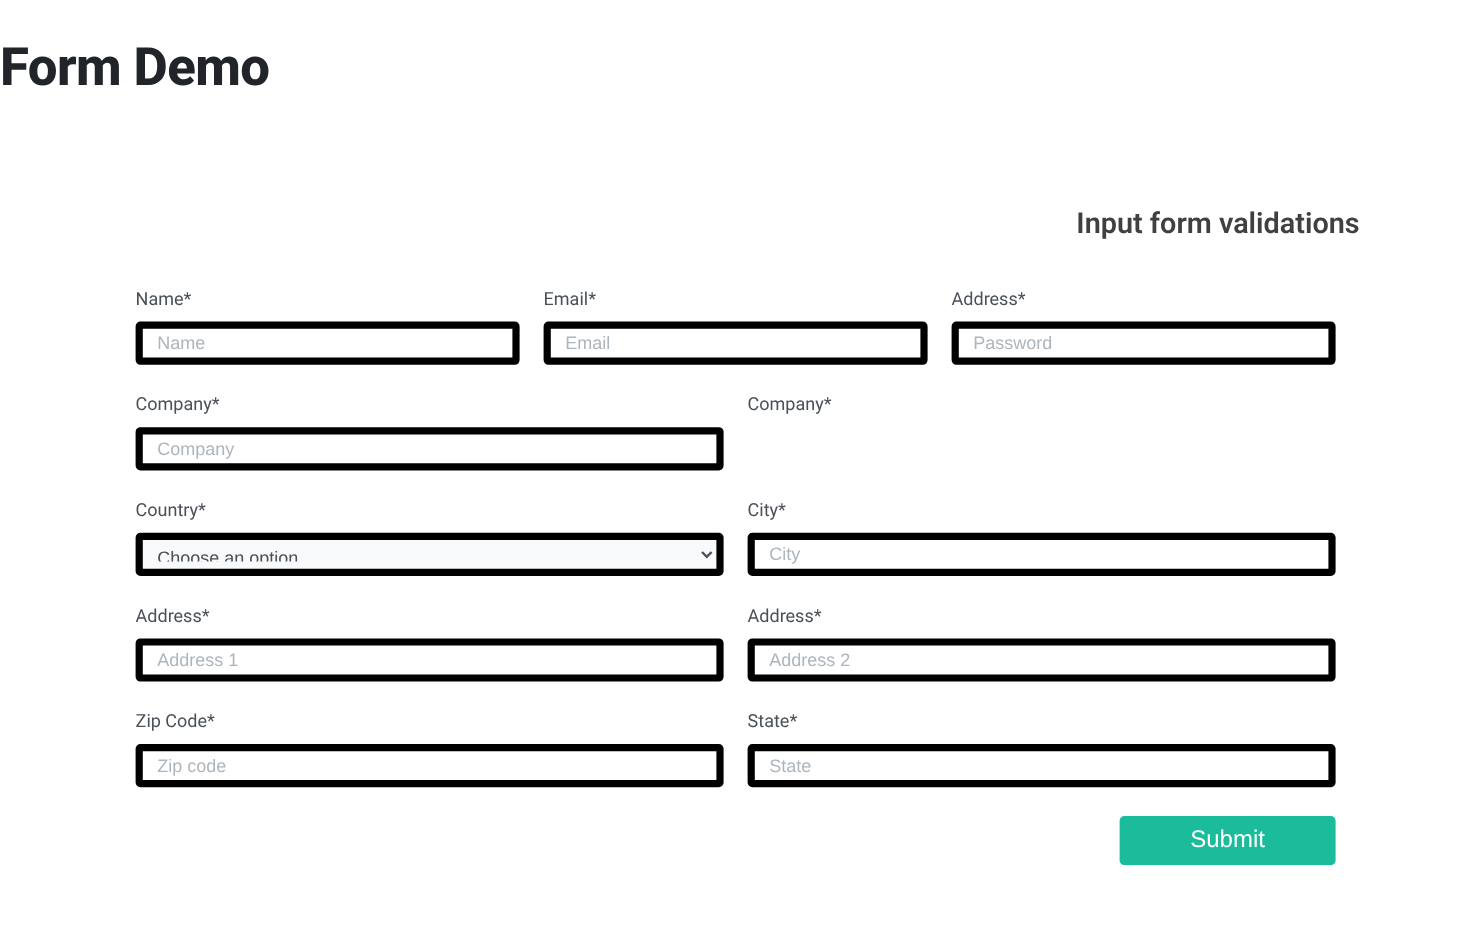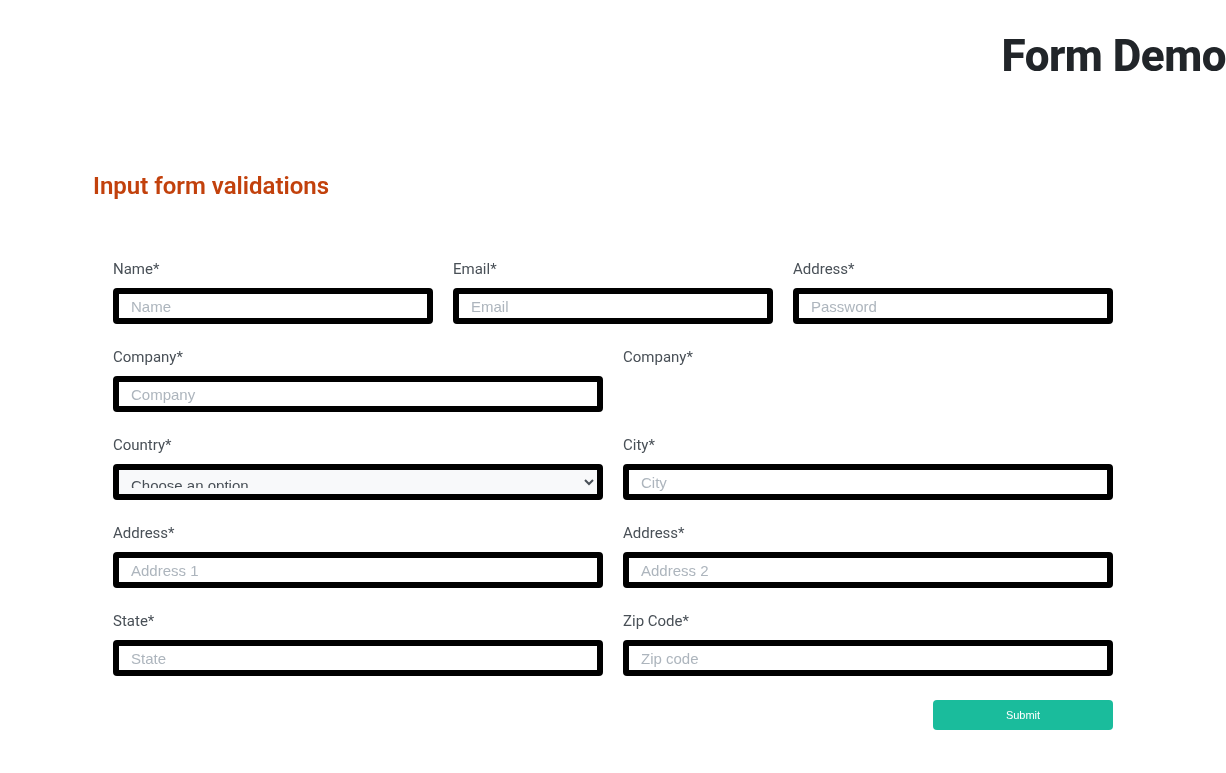--- a/index.html
+++ b/index.html
@@ -8,35 +8,36 @@
       padding: 0;
     }
     body {
       font-family: -apple-system, BlinkMacSystemFont, "Segoe UI", Roboto, "Helvetica Neue", Arial, sans-serif;
       background: #ffffff;
       color: #212529;
     }
     .page-title {
       font-size: 44px;
       font-weight: 800;
-      text-align: right;
+      text-align: left;
       margin-top: 30px;
       margin-bottom: 90px;
       letter-spacing: -0.5px;
     }
     .container {
       max-width: 1080px;
       margin: 0 auto;
       padding: 0 20px;
     }
     .section-title {
       font-size: 24px;
       font-weight: 600;
-      color: #c2410c;
-      margin-bottom: 60px;
+      color: #404040;
+      margin-bottom: 40px;
+      text-align: right;
     }
     .form-card {
       padding: 0 20px;
     }
     .form-row {
       display: flex;
       gap: 20px;
       margin-bottom: 24px;
     }
     .form-group {
@@ -75,21 +76,21 @@
       justify-content: flex-end;
       margin-top: 10px;
     }
     .btn-submit {
       background-color: #1abc9c;
       color: #ffffff;
       border: none;
       border-radius: 4px;
       padding: 9px 0;
       width: 180px;
-      font-size: 11px;
+      font-size: 20px;
       font-weight: 500;
       cursor: pointer;
       text-align: center;
     }
   </style>
 </head>
 <body>
 
 <h1 class="page-title">Form Demo</h1>
 
@@ -142,26 +143,26 @@
         <input type="text" class="form-control" placeholder="Address 1" style="">
       </div>
       <div class="form-group">
         <label class="form-label">Address*</label>
         <input type="text" class="form-control" placeholder="Address 2" style="">
       </div>
     </div>
 
     <div class="form-row">
       <div class="form-group">
+        <label class="form-label">Zip Code*</label>
+        <input type="text" class="form-control" placeholder="Zip code" style="">
+      </div>
+      <div class="form-group">
         <label class="form-label">State*</label>
         <input type="text" class="form-control" placeholder="State" style="">
-      </div>
-      <div class="form-group">
-        <label class="form-label">Zip Code*</label>
-        <input type="text" class="form-control" placeholder="Zip code" style="">
       </div>
     </div>
 
     <div class="submit-row">
       <button class="btn-submit">Submit</button>
     </div>
 
   </div>
 </div>
 

